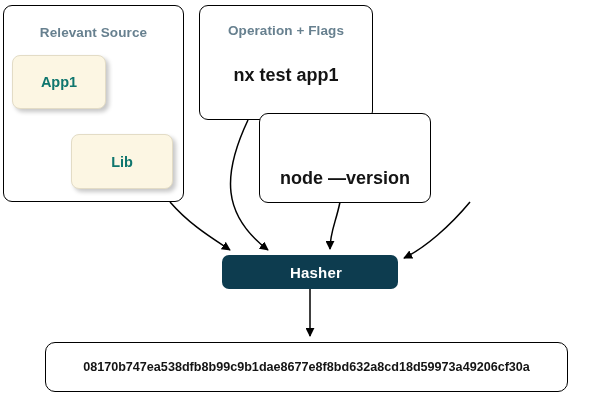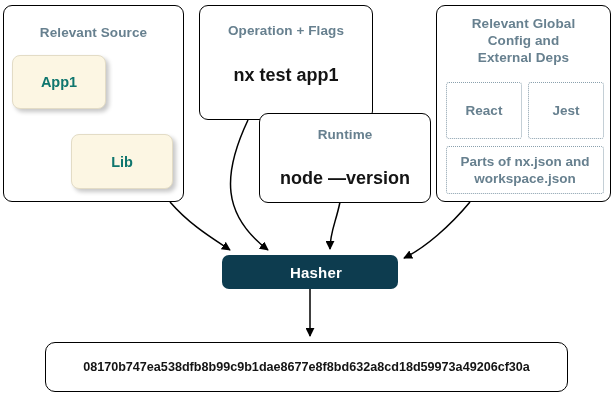--- a/index.html
+++ b/index.html
@@ -148,41 +148,23 @@
       <span>Lib</span>
     </div>
   </div>
 
   <div class="node group-box" style="left:199px; top:5px; width:174px; height:115px;">
     <div class="group-title" style="top:16px;">Operation + Flags</div>
     <div class="group-body-text" style="top:60px;">nx test app1</div>
   </div>
 
   <div class="node group-box" style="left:259px; top:113px; width:172px; height:90px;">
-    <div class="group-title" style="top:12px;">Runtime</div>
     <div class="group-body-text" style="top:55px;">node —version</div>
   </div>
 
-  <div class="node group-box" style="left:436px; top:5px; width:175px; height:197px;">
-    <div class="group-title" style="top:9px;">Relevant Global</div>
-    <div class="group-title" style="top:26px;">Config and</div>
-    <div class="group-title" style="top:43px;">External Deps</div>
-
-    <div class="dotted-box" style="position:absolute; left:9px; top:76px; width:76px; height:57px;">
-      <span>React</span>
-    </div>
-
-    <div class="dotted-box" style="position:absolute; left:91px; top:76px; width:76px; height:57px;">
-      <span>Jest</span>
-    </div>
-
-    <div class="dotted-box" style="position:absolute; left:9px; top:140px; width:158px; height:48px;">
-      <span>Parts of nx.json and workspace.json</span>
-    </div>
-  </div>
 
   <div class="node hasher-box" style="left:222px; top:255px; width:176px; height:34px;padding-left:12px;">
     <span>Hasher</span>
   </div>
 
   <div class="node hash-box" style="left:45px; top:342px; width:523px; height:50px;text-align:center;">
     <span>08170b747ea538dfb8b99c9b1dae8677e8f8bd632a8cd18d59973a49206cf30a</span>
   </div>
 
 </div>

